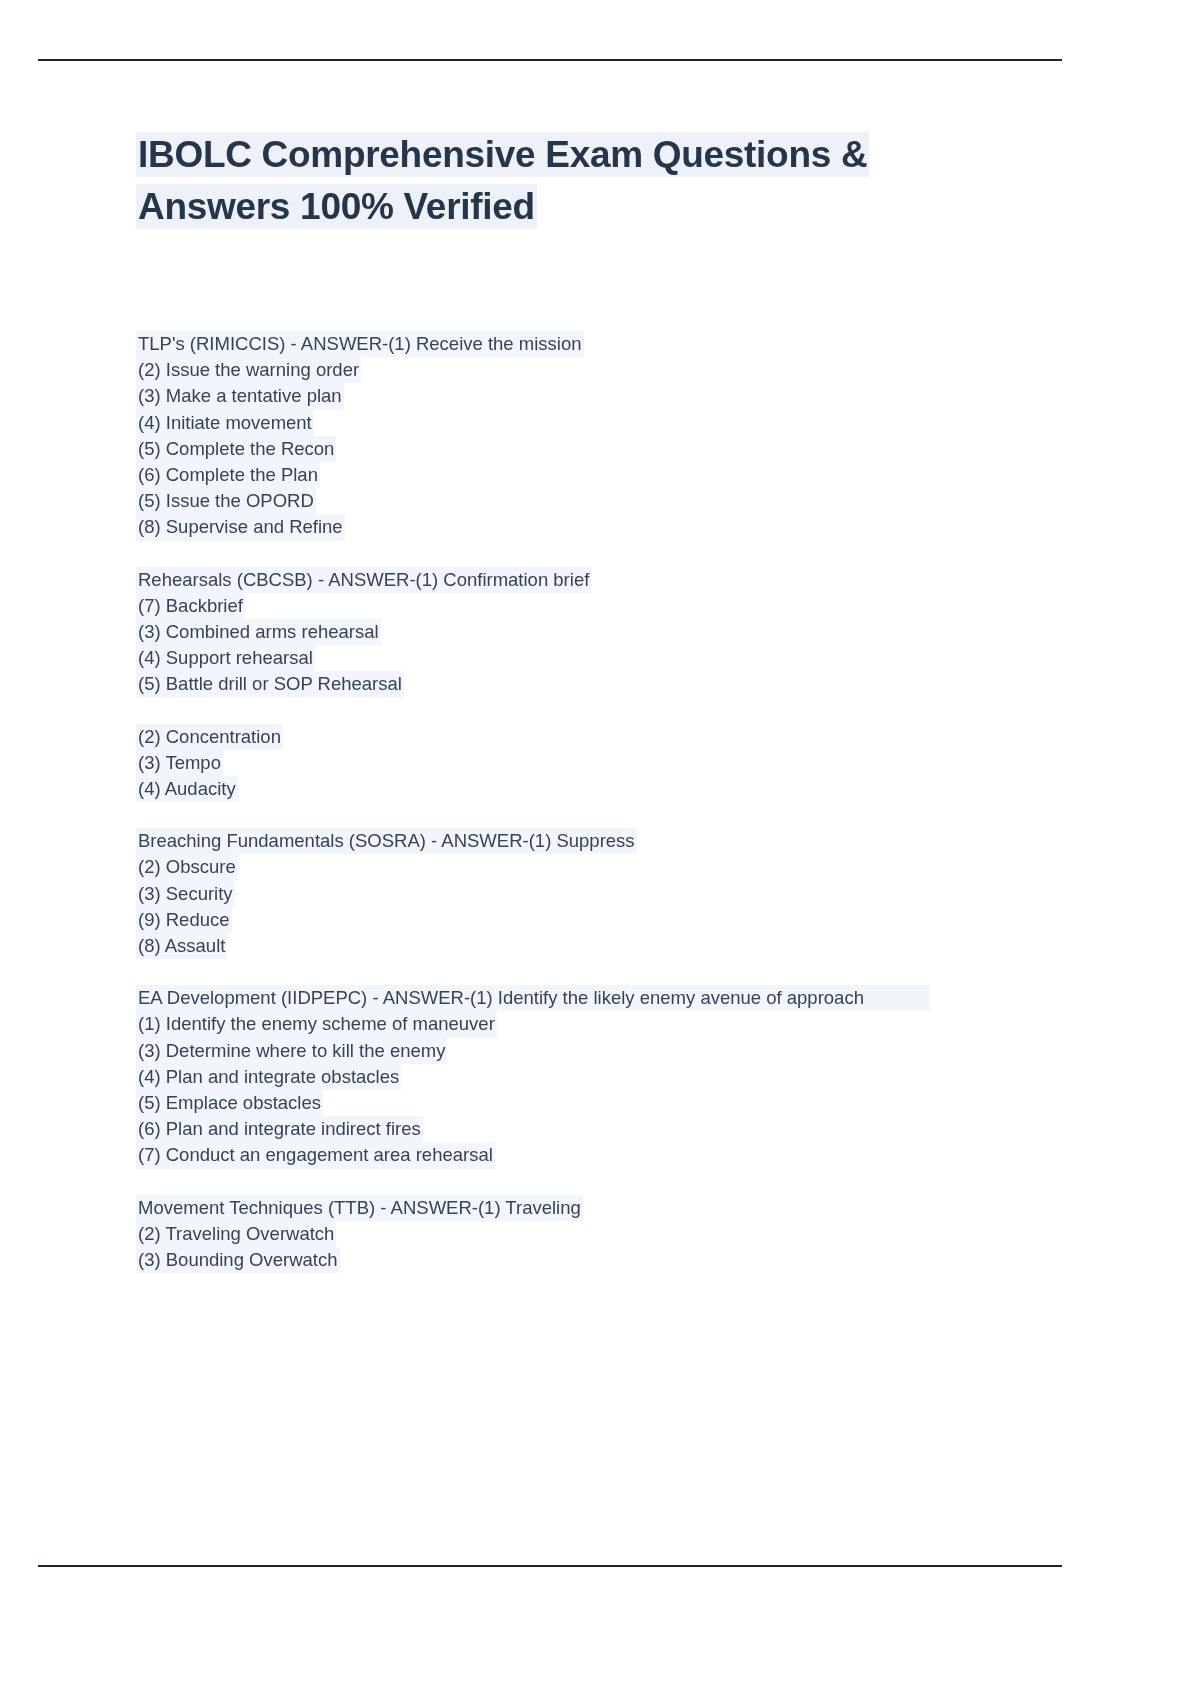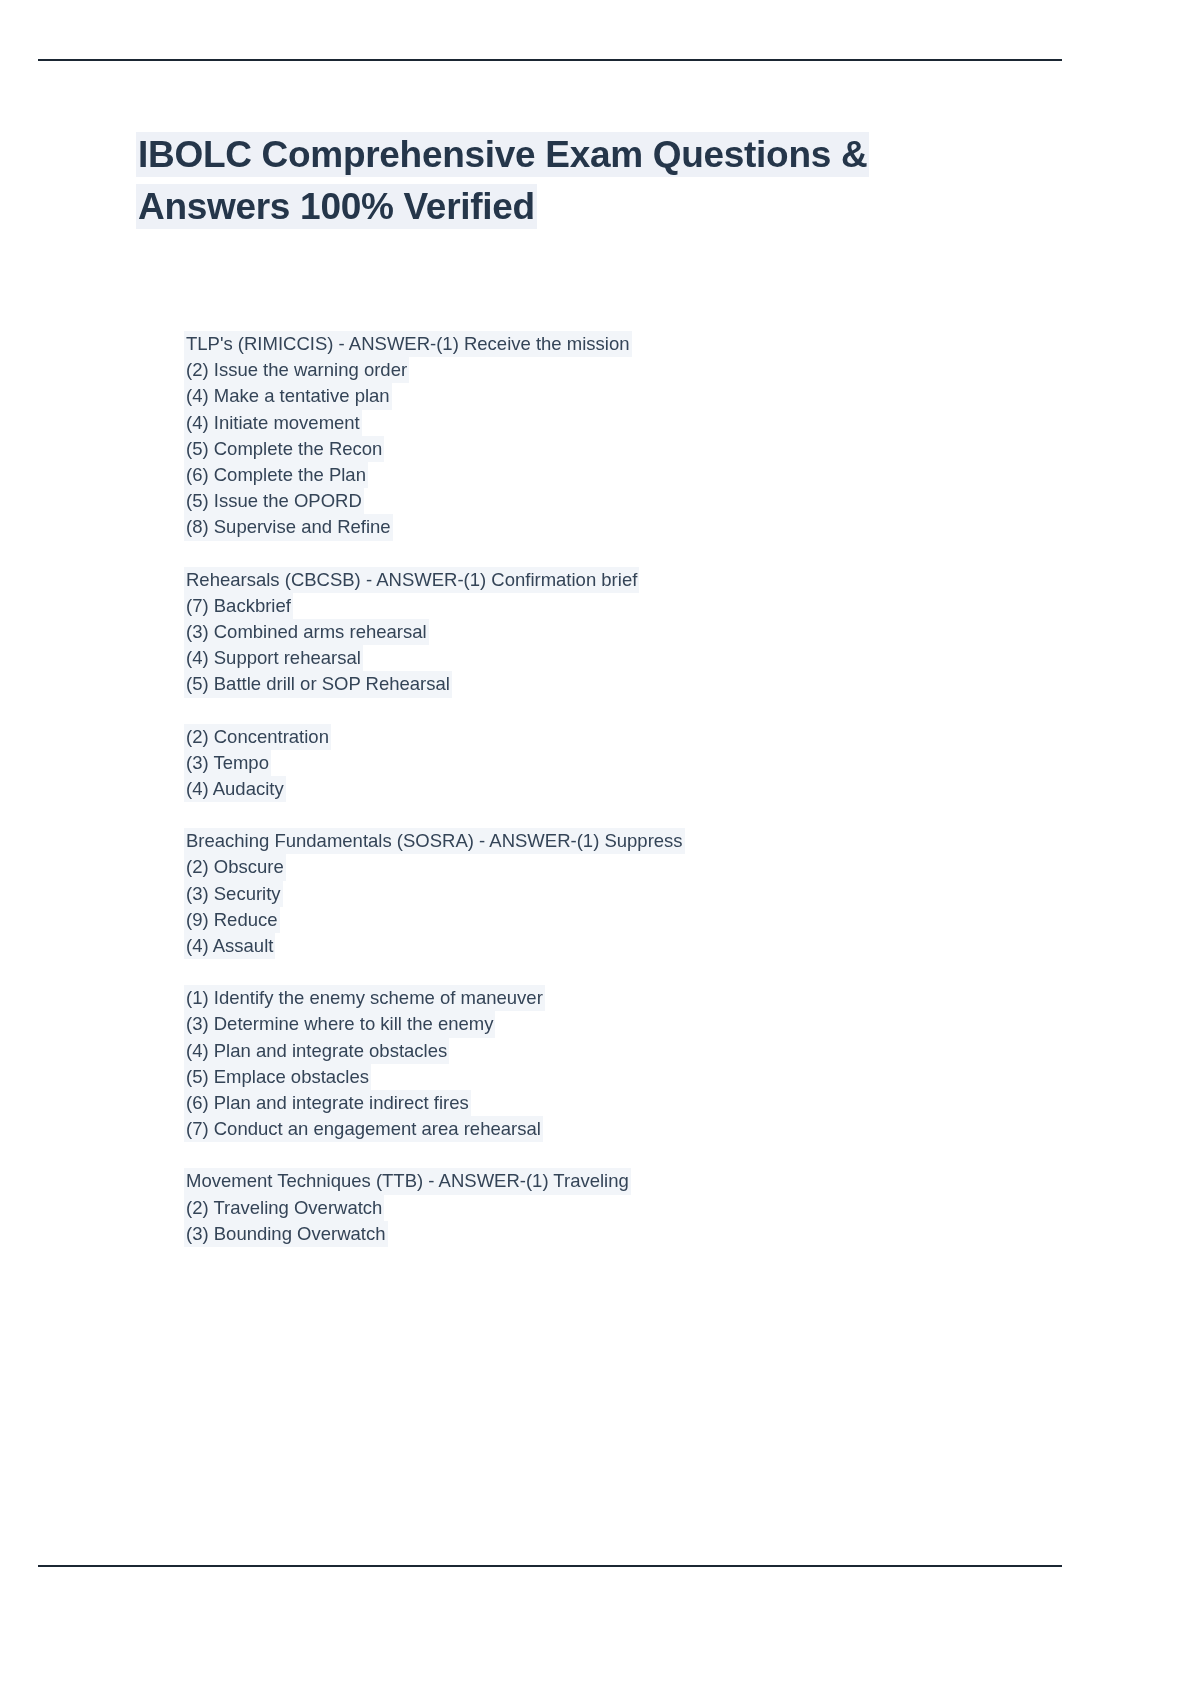--- a/index.html
+++ b/index.html
@@ -50,21 +50,20 @@
     box-decoration-break: clone;
     -webkit-box-decoration-break: clone;
     padding: 2px 2px;
   }
   .title-wrap {
     width: 872px;
   }
 
   .body-block {
     margin-top: 98px;
-    margin-left: 48px;
   }
   .qa-group {
     margin-bottom: 26px;
   }
   .qa-line {
     font-size: 18.5px;
     line-height: 26.2px;
     color: #344457;
     background: #f2f5f9;
     display: table;
@@ -88,21 +87,21 @@
 
     <div class="title-wrap">
       <span class="doc-title">IBOLC Comprehensive Exam Questions &amp; Answers 100% Verified</span>
     </div>
 
     <div class="body-block">
 
       <div class="qa-group">
         <div class="qa-line">TLP's (RIMICCIS) - ANSWER-(1) Receive the mission</div>
         <div class="qa-line">(2) Issue the warning order</div>
-        <div class="qa-line">(4) Make a tentative plan</div>
+        <div class="qa-line">(3) Make a tentative plan</div>
         <div class="qa-line">(4) Initiate movement</div>
         <div class="qa-line">(5) Complete the Recon</div>
         <div class="qa-line">(6) Complete the Plan</div>
         <div class="qa-line">(5) Issue the OPORD</div>
         <div class="qa-line">(8) Supervise and Refine</div>
       </div>
 
       <div class="qa-group">
         <div class="qa-line">Rehearsals (CBCSB) - ANSWER-(1) Confirmation brief</div>
         <div class="qa-line">(7) Backbrief</div>
@@ -115,24 +114,25 @@
         <div class="qa-line">(2) Concentration</div>
         <div class="qa-line">(3) Tempo</div>
         <div class="qa-line">(4) Audacity</div>
       </div>
 
       <div class="qa-group">
         <div class="qa-line">Breaching Fundamentals (SOSRA) - ANSWER-(1) Suppress</div>
         <div class="qa-line">(2) Obscure</div>
         <div class="qa-line">(3) Security</div>
         <div class="qa-line">(9) Reduce</div>
-        <div class="qa-line">(4) Assault</div>
+        <div class="qa-line">(8) Assault</div>
       </div>
 
       <div class="qa-group">
+        <div class="qa-line wrap">EA Development (IIDPEPC) - ANSWER-(1) Identify the likely enemy avenue of approach</div>
         <div class="qa-line">(1) Identify the enemy scheme of maneuver</div>
         <div class="qa-line">(3) Determine where to kill the enemy</div>
         <div class="qa-line">(4) Plan and integrate obstacles</div>
         <div class="qa-line">(5) Emplace obstacles</div>
         <div class="qa-line">(6) Plan and integrate indirect fires</div>
         <div class="qa-line">(7) Conduct an engagement area rehearsal</div>
       </div>
 
       <div class="qa-group">
         <div class="qa-line">Movement Techniques (TTB) - ANSWER-(1) Traveling</div>

